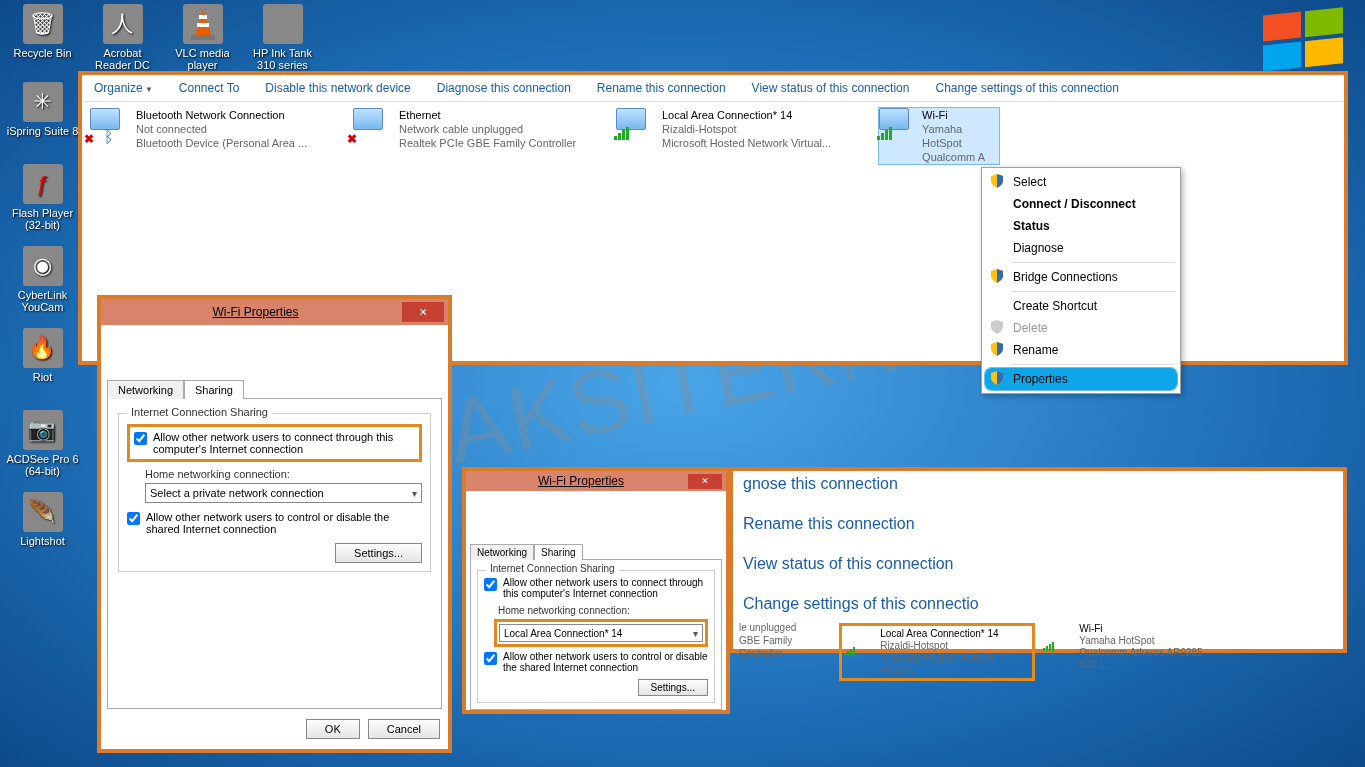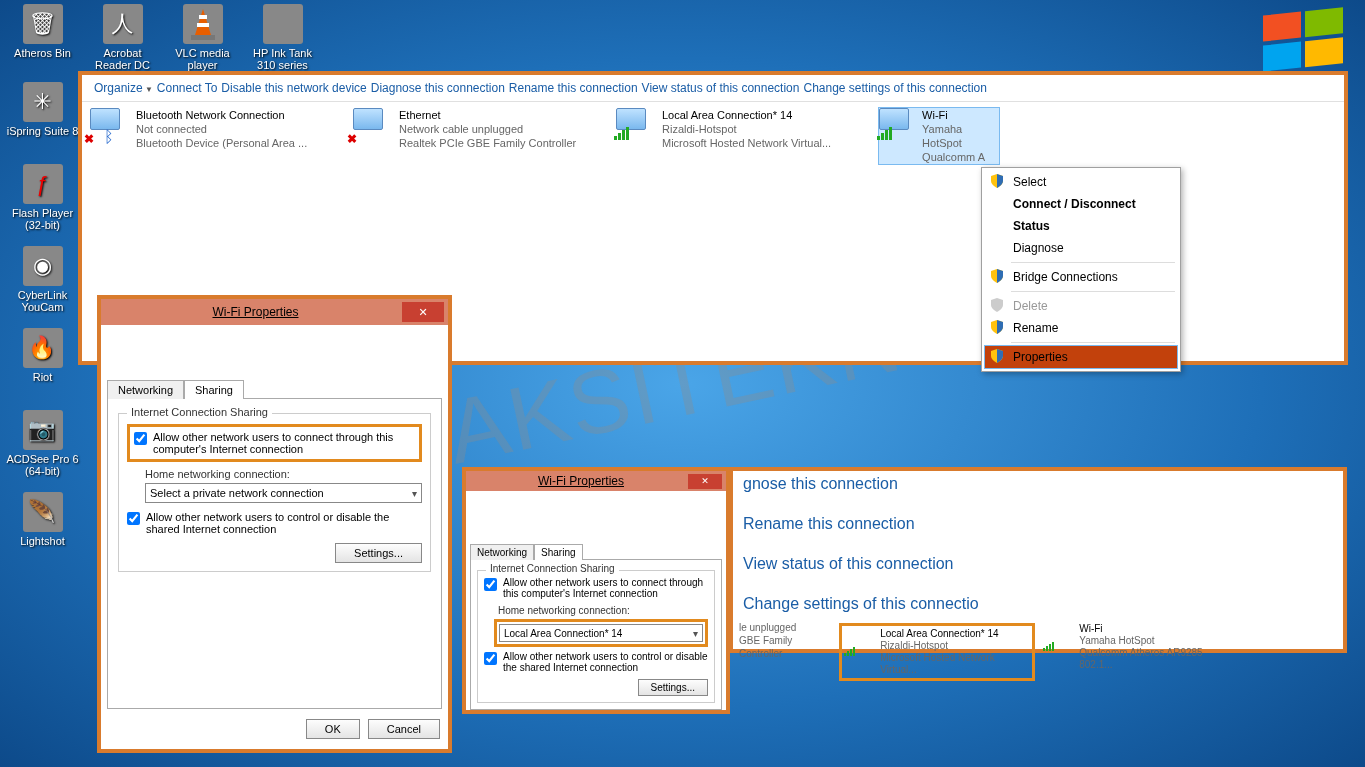--- a/index.html
+++ b/index.html
@@ -29,39 +29,39 @@
   
   .winlogo { position:absolute; top:6px; right:16px; width:90px; height:70px; }
 
   
   .watermark { position:absolute; left:50%; top:50%; transform:translate(-45%,-55%) rotate(-12deg); font-size:90px; color:rgba(140,140,140,0.35); font-weight:300; letter-spacing:2px; pointer-events:none; font-family: Arial, sans-serif;}
 
   
   .panel { position:absolute; background:#fff; border:4px solid #D97B2D; }
 
   
-  .toolbar { display:flex; gap:4px; padding:6px 12px; font-size:12px; color:#1A5DA6; border-bottom:1px solid #e0e0e0;}
+  .toolbar { display:flex; gap:26px; padding:6px 12px; font-size:12px; color:#1A5DA6; border-bottom:1px solid #e0e0e0;}
   .toolbar span {cursor:default;}
   .toolbar .dd::after{content:" ▼"; font-size:8px; color:#555;}
 
   
   .conn-row { display:flex; padding:6px 8px 14px; gap:8px; }
   .conn { display:flex; gap:6px; width:255px; }
   .conn .ico-net { width:40px; height:34px; position:relative;}
   .conn .ico-net .mon { width:30px;height:22px;background:linear-gradient(#bfe2ff,#7ab8ee);border:1px solid #5a8ac0;border-radius:2px;}
   .conn .ico-net .bars {position:absolute; bottom:-2px; left:-2px;}
   .conn .txt { line-height:14px; font-size:11px;}
   .conn .t1 {color:#000;}
   .conn .t2 {color:#666;}
   .conn.selected { background:#CDE8FF; outline:1px solid #7ABAF0;}
 
   
   .ctxmenu { position:absolute; background:#fff; border:1px solid #A0A0A0; box-shadow:2px 2px 6px rgba(0,0,0,0.3); font-size:12px; padding:3px; min-width:200px;}
   .ctxmenu .mi { padding:4px 20px 4px 28px; position:relative;}
-  .ctxmenu .mi.selected{background:#c2410c; outline:1px solid #7ABAF0;}
+  .ctxmenu .mi.selected{background:#0ea5e9; outline:1px solid #7ABAF0;border-radius:6px;}
   .ctxmenu .mi.disabled{color:#999;}
   .ctxmenu hr{border:none;border-top:1px solid #ddd; margin:3px 2px 3px 26px;}
   .ctxmenu .shield{position:absolute;left:5px;top:3px;width:14px;height:14px;}
 
   
   .dlg { position:absolute; border:4px solid #D97B2D; background:#fff; }
   .dlg .titlebar{background:#D9836A;color:#000;display:flex;align-items:center;height:26px;padding:0 4px 0 8px;font-size:12px;}
   .dlg .titlebar .ttl{flex:1;text-align:center;text-decoration:underline;}
   .dlg .titlebar .x{width:42px;height:20px;background:#C84031;color:#fff;display:flex;align-items:center;justify-content:center;font-size:11px;cursor:default;}
   .dlg .tabs{padding:6px 6px 0;}
@@ -93,21 +93,21 @@
 <rect x="4" y="10" width="38" height="26" fill="#F25022"></rect>
         <rect x="46" y="10" width="38" height="26" fill="#7FBA00"></rect>
 <rect x="4" y="40" width="38" height="26" fill="#00A4EF"></rect>
         <rect x="46" y="40" width="38" height="26" fill="#FFB900"></rect>
 </g>
     </svg>
 </div>
 
 <div class="desktop-icon" style="left:5px;top:4px;">
     <div class="ico ico-recycle">🗑</div>
-    <div>Atheros Bin</div>
+    <div>Recycle Bin</div>
   </div>
 <div class="desktop-icon" style="left:5px;top:82px;">
     <div class="ico ico-ispring">✳</div>
     <div>iSpring Suite 8</div>
   </div>
 <div class="desktop-icon" style="left:5px;top:164px;">
     <div class="ico ico-flash">ƒ</div>
     <div>Flash Player (32-bit)</div>
   </div>
 <div class="desktop-icon" style="left:5px;top:246px;">
@@ -238,20 +238,21 @@
   <div class="mi" style="font-weight:bold;"><span>Status</span></div>
   <div class="mi"><span>Diagnose</span></div>
   <hr>
   <div class="mi"><span class="shield">
         <svg viewBox="0 0 14 14">
           <path d="M7 0 L13 2 V7 C13 11 7 14 7 14 C7 14 1 11 1 7 V2 Z" fill="#FFC20E"></path>
           <path d="M7 0 L13 2 V7 C13 11 7 14 7 14 V0 Z" fill="#2F6DB3"></path>
         </svg>
       </span><span>Bridge Connections</span></div>
   <hr>
+  <div class="mi"><span>Create Shortcut</span></div>
   <div class="mi disabled"><span class="shield">
         <svg viewBox="0 0 14 14">
           <path d="M7 0 L13 2 V7 C13 11 7 14 7 14 C7 14 1 11 1 7 V2 Z" fill="#ccc"></path>
         </svg>
       </span><span>Delete</span></div>
   <div class="mi"><span class="shield">
         <svg viewBox="0 0 14 14">
           <path d="M7 0 L13 2 V7 C13 11 7 14 7 14 C7 14 1 11 1 7 V2 Z" fill="#FFC20E"></path>
           <path d="M7 0 L13 2 V7 C13 11 7 14 7 14 V0 Z" fill="#2F6DB3"></path>
         </svg>

